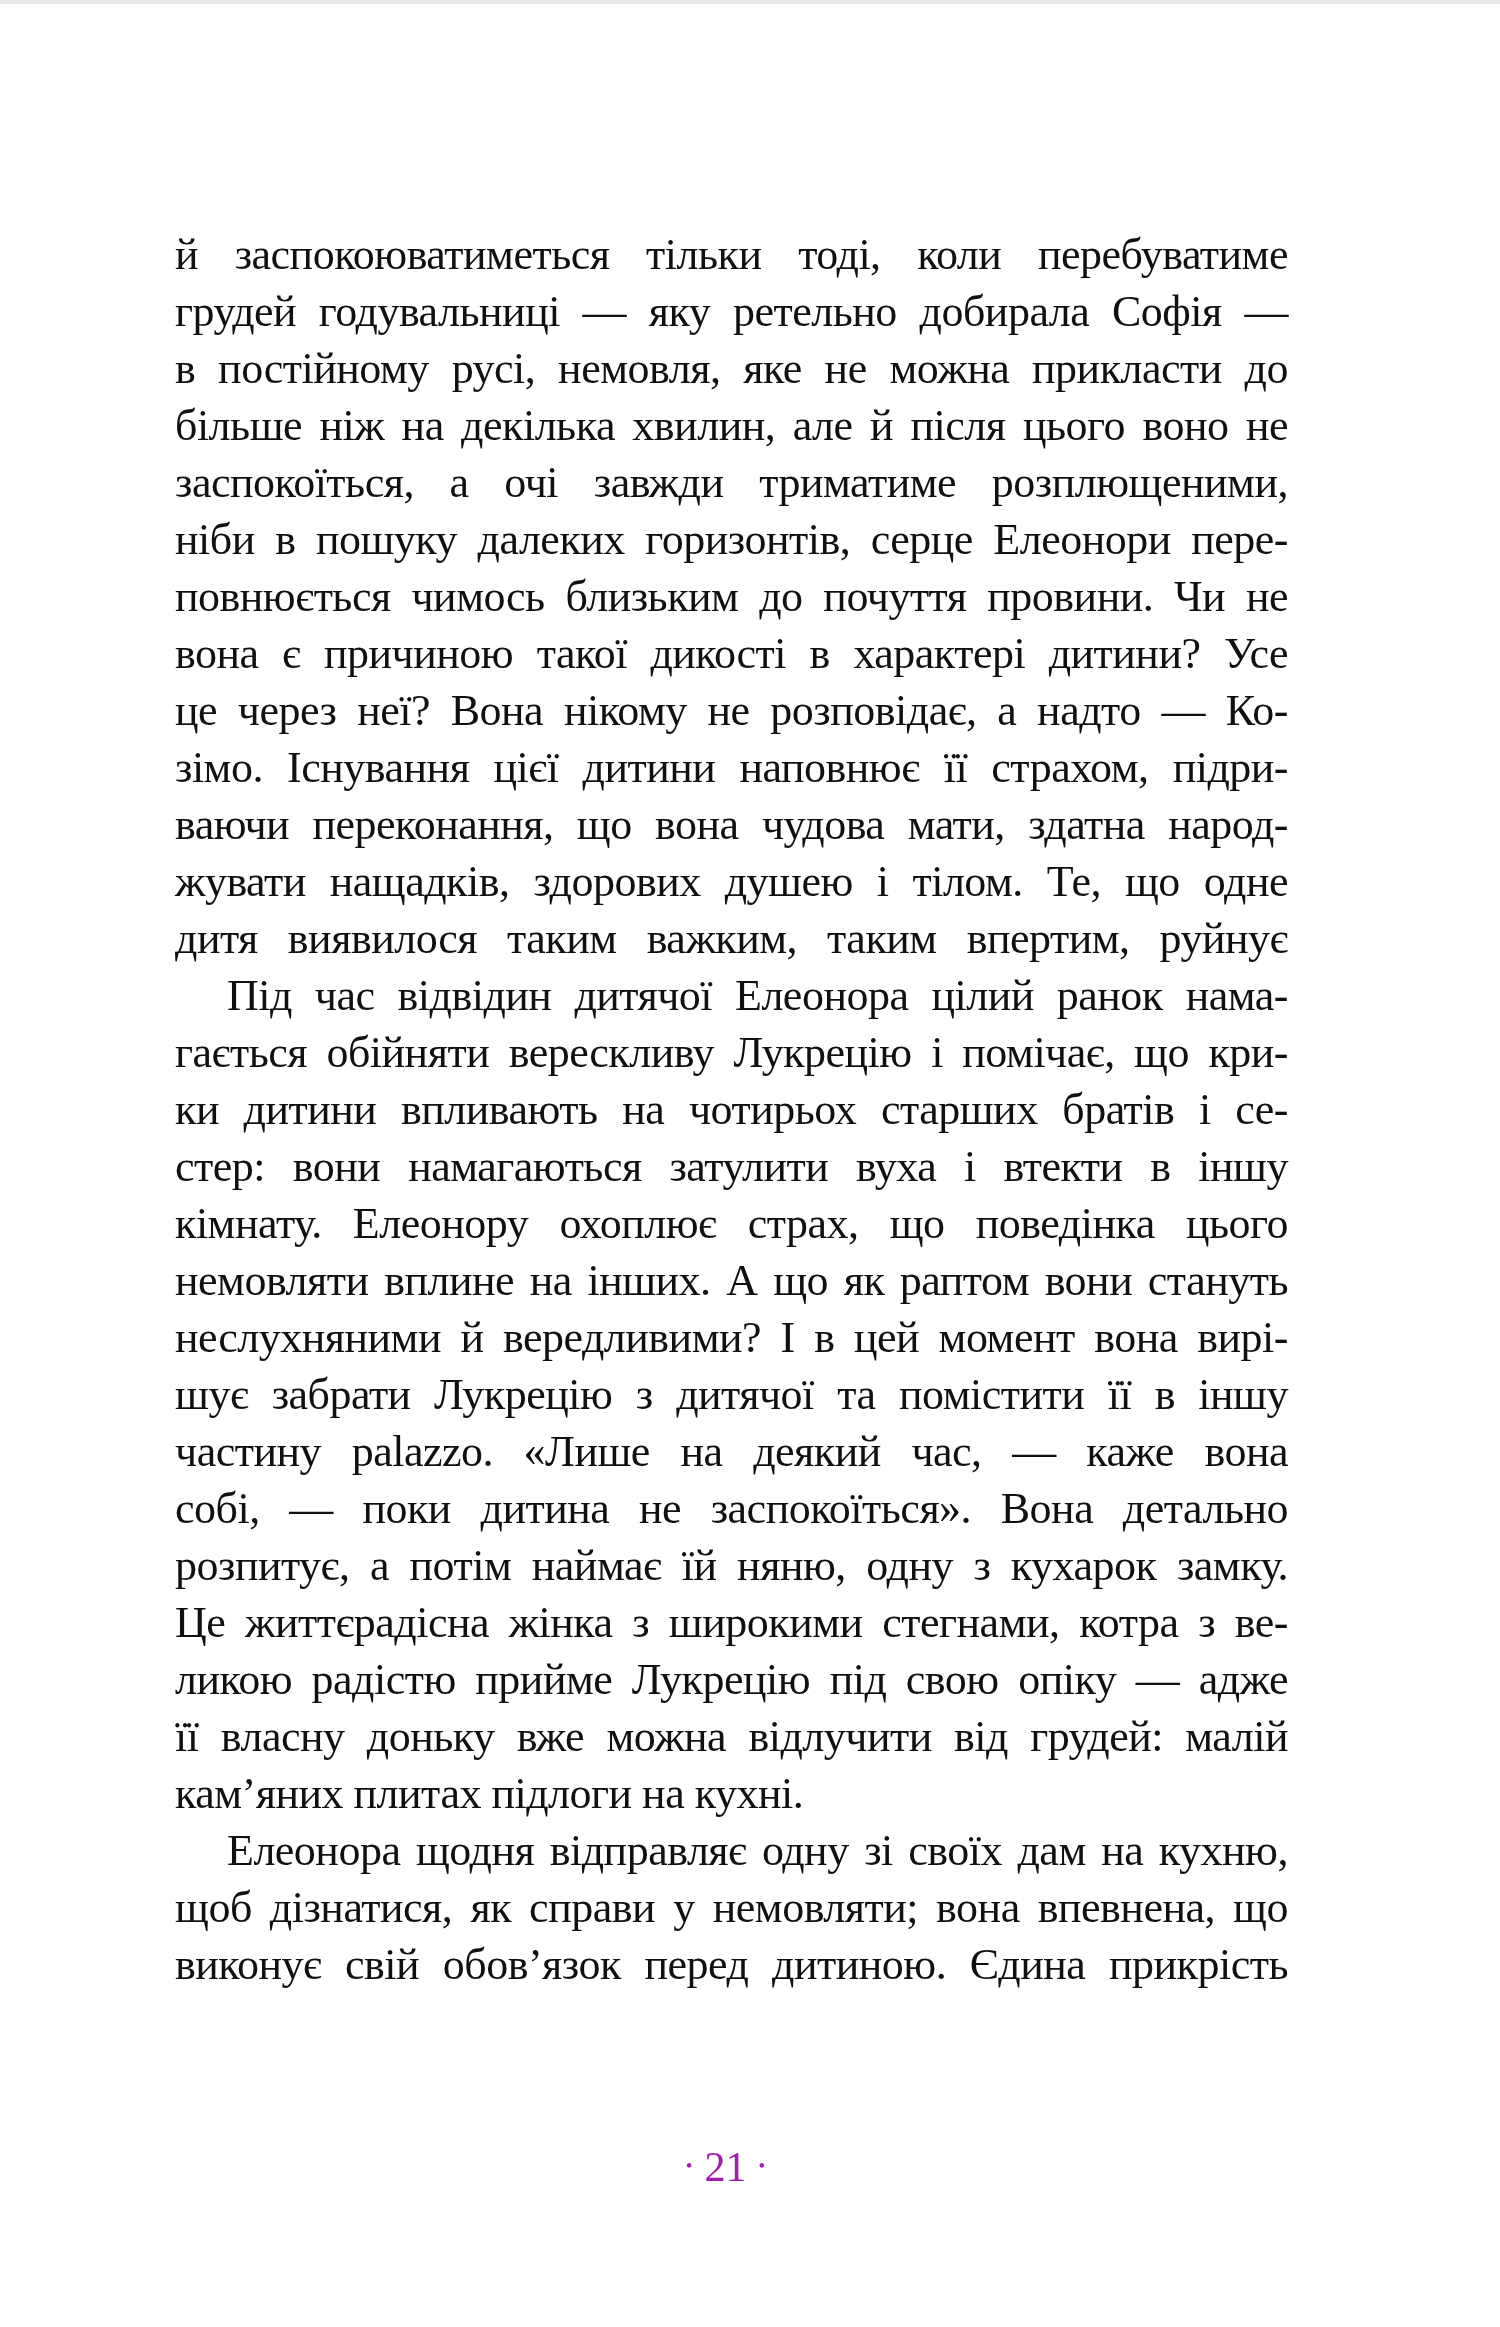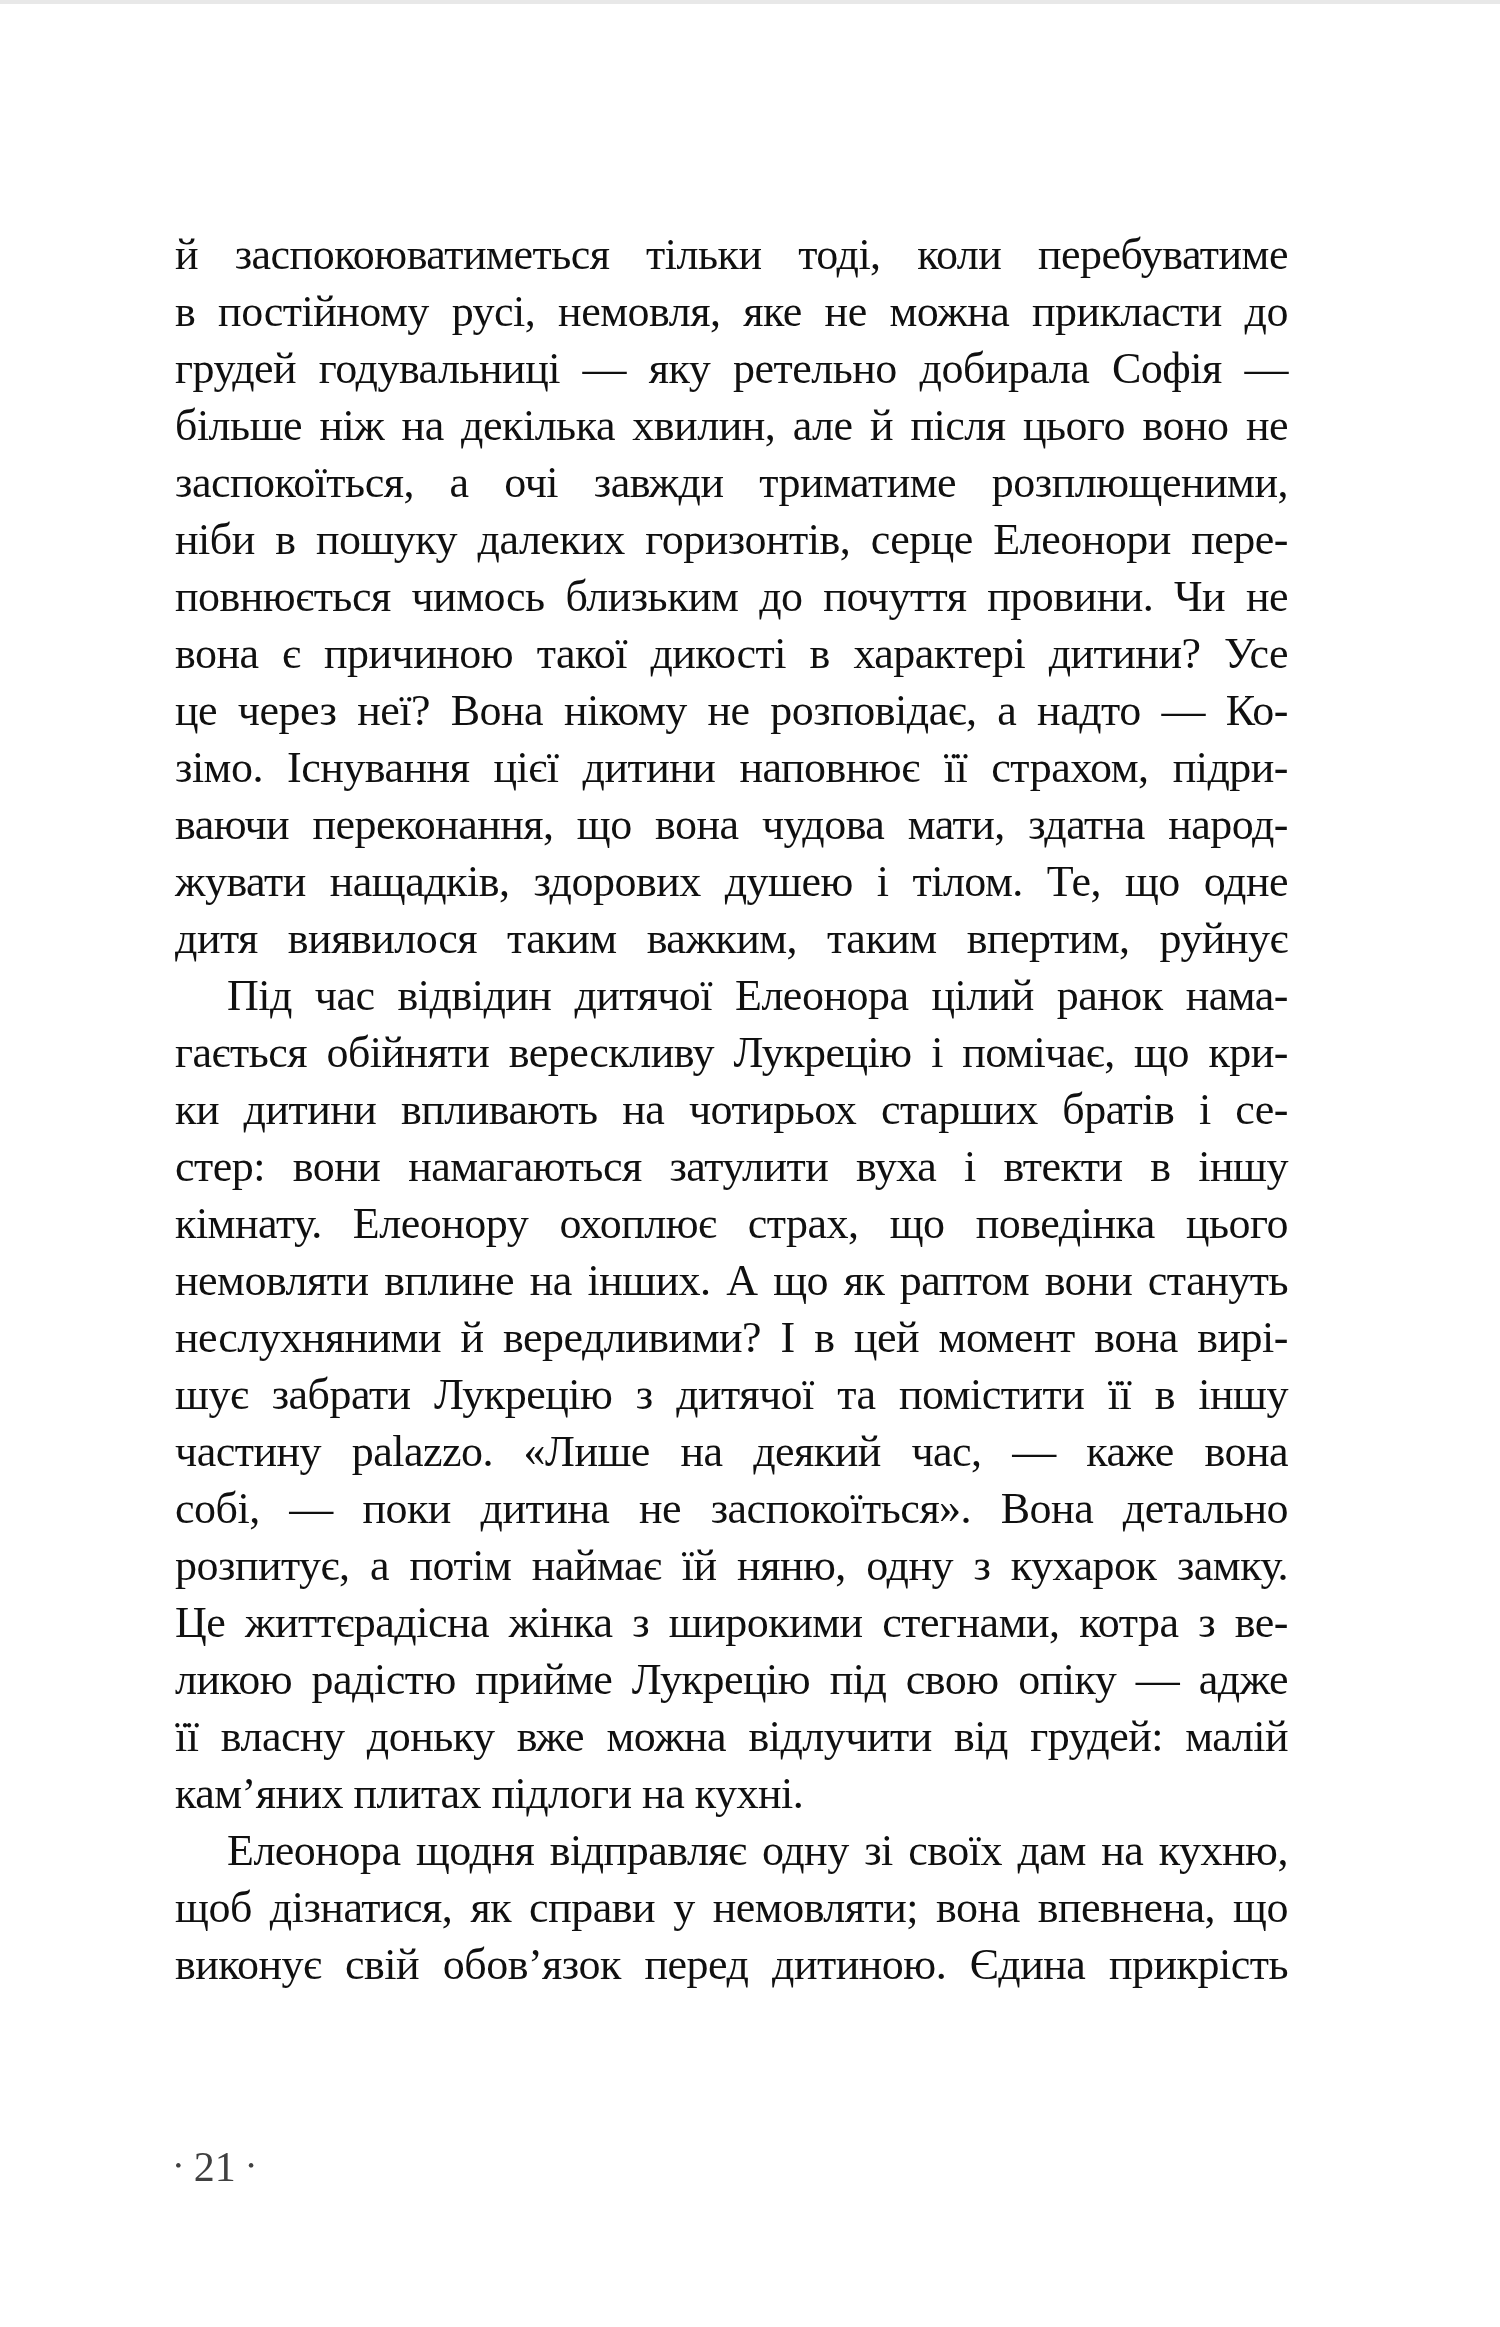--- a/index.html
+++ b/index.html
@@ -37,42 +37,43 @@
     text-align-last: left;
   }
   .line-indent {
     text-indent: 52px;
   }
   .italic {
   }
   .folio {
     position: absolute;
     top: 2138px;
-    left: 175px;
+    left: 169px;
     width: 1113px;
+    text-align: center;
     font-size: 42px;
     line-height: 48px;
-    color: #404040;
+    color: #a21caf;
   }
   .folio .dot {
     font-size: 19px;
     vertical-align: 9px;
   }
   .folio .dot-left { margin-right: 12px; }
   .folio .dot-right { margin-left: 12px; }
 </style>
 </head>
 <body>
 
 <div class="page">
 
   <main class="text-block">
       <div class="line"><span>й&nbsp;заспокоюватиметься&nbsp;тільки&nbsp;тоді,&nbsp;коли&nbsp;перебуватиме</span></div>
+      <div class="line"><span>грудей&nbsp;годувальниці&nbsp;—&nbsp;яку&nbsp;ретельно&nbsp;добирала&nbsp;Софія&nbsp;—</span></div>
       <div class="line"><span>в&nbsp;постійному&nbsp;русі,&nbsp;немовля,&nbsp;яке&nbsp;не&nbsp;можна&nbsp;прикласти&nbsp;до</span></div>
-      <div class="line"><span>грудей&nbsp;годувальниці&nbsp;—&nbsp;яку&nbsp;ретельно&nbsp;добирала&nbsp;Софія&nbsp;—</span></div>
       <div class="line"><span>більше&nbsp;ніж&nbsp;на&nbsp;декілька&nbsp;хвилин,&nbsp;але&nbsp;й&nbsp;після&nbsp;цього&nbsp;воно&nbsp;не</span></div>
       <div class="line"><span>заспокоїться,&nbsp;а&nbsp;очі&nbsp;завжди&nbsp;триматиме&nbsp;розплющеними,</span></div>
       <div class="line"><span>ніби&nbsp;в&nbsp;пошуку&nbsp;далеких&nbsp;горизонтів,&nbsp;серце&nbsp;Елеонори&nbsp;пере-</span></div>
       <div class="line"><span>повнюється&nbsp;чимось&nbsp;близьким&nbsp;до&nbsp;почуття&nbsp;провини.&nbsp;Чи&nbsp;не</span></div>
       <div class="line"><span>вона&nbsp;є&nbsp;причиною&nbsp;такої&nbsp;дикості&nbsp;в&nbsp;характері&nbsp;дитини?&nbsp;Усе</span></div>
       <div class="line"><span>це&nbsp;через&nbsp;неї?&nbsp;Вона&nbsp;нікому&nbsp;не&nbsp;розповідає,&nbsp;а&nbsp;надто&nbsp;—&nbsp;Ко-</span></div>
       <div class="line"><span>зімо.&nbsp;Існування&nbsp;цієї&nbsp;дитини&nbsp;наповнює&nbsp;її&nbsp;страхом,&nbsp;підри-</span></div>
       <div class="line"><span>ваючи&nbsp;переконання,&nbsp;що&nbsp;вона&nbsp;чудова&nbsp;мати,&nbsp;здатна&nbsp;народ-</span></div>
       <div class="line"><span>жувати&nbsp;нащадків,&nbsp;здорових&nbsp;душею&nbsp;і&nbsp;тілом.&nbsp;Те,&nbsp;що&nbsp;одне</span></div>
       <div class="line"><span>дитя&nbsp;виявилося&nbsp;таким&nbsp;важким,&nbsp;таким&nbsp;впертим,&nbsp;руйнує</span></div>

